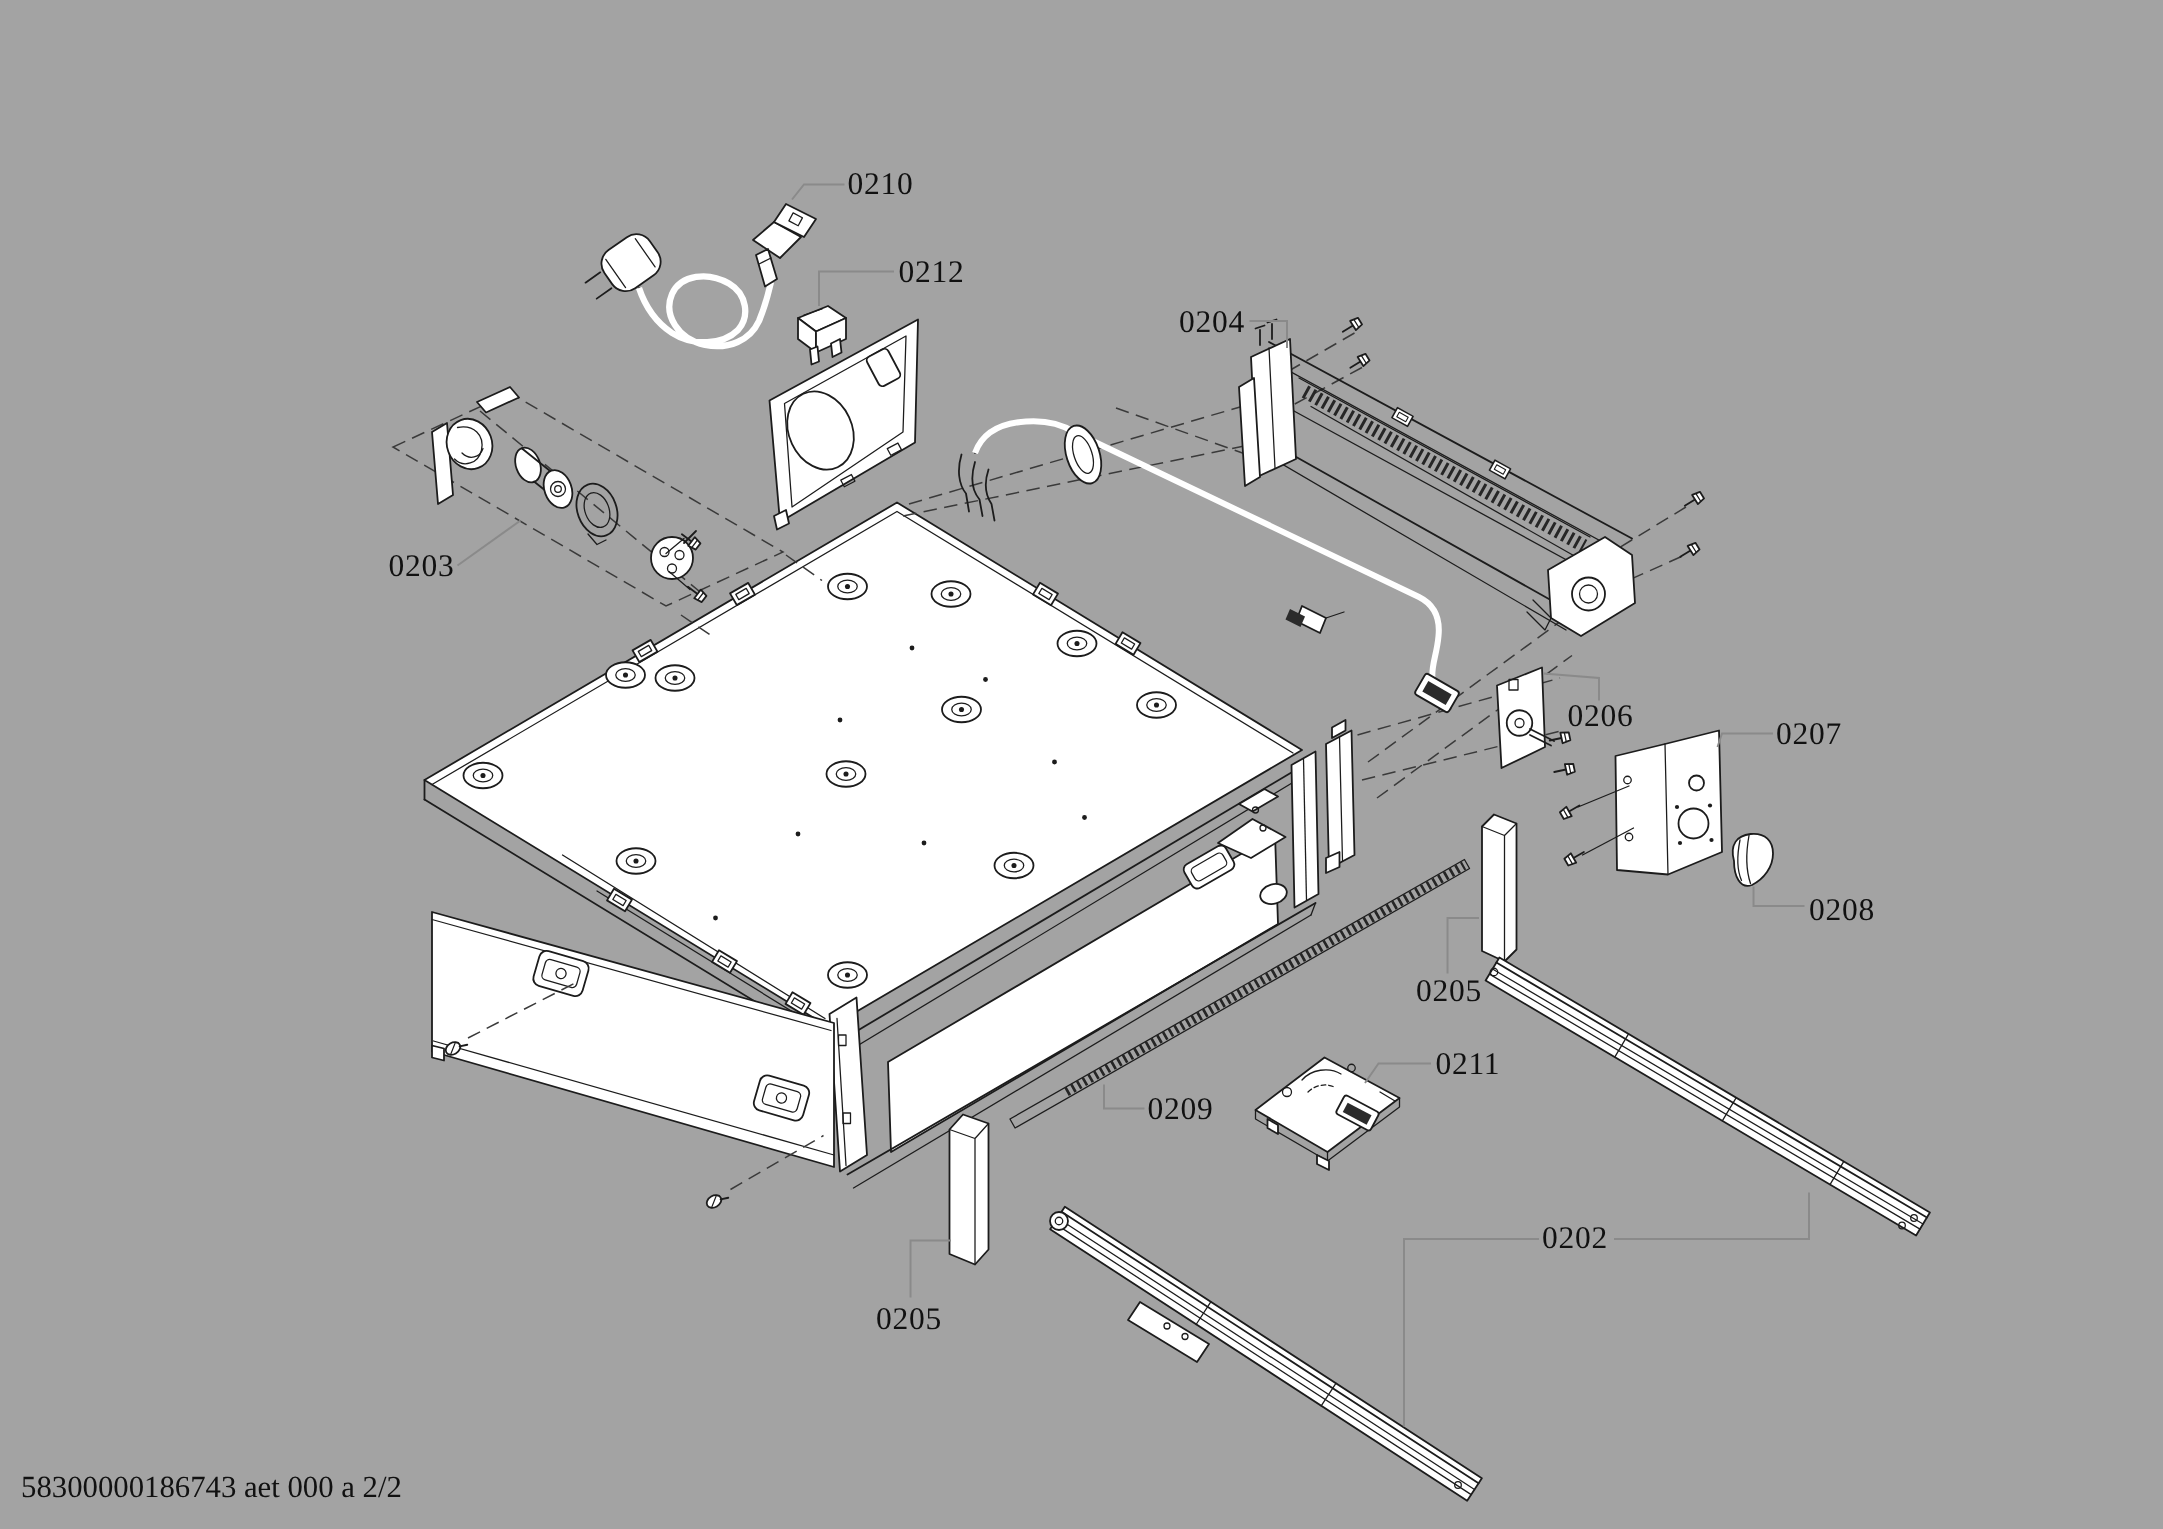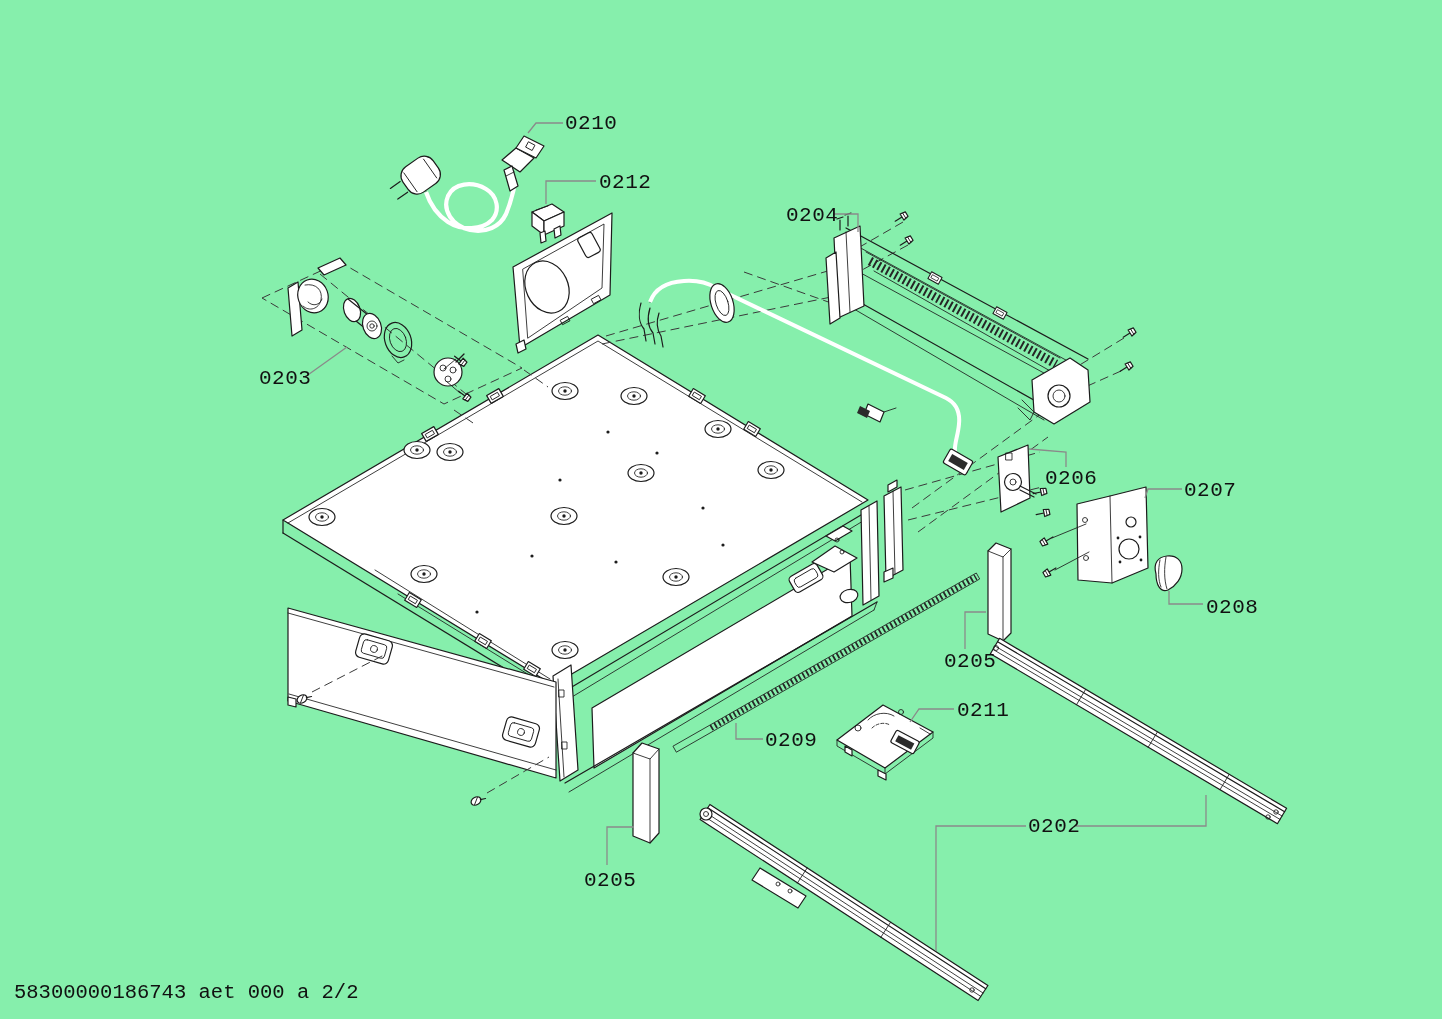--- a/index.html
+++ b/index.html
@@ -1,17 +1,17 @@
 <!DOCTYPE html>
 <html><head>
 <meta charset="utf-8">
 <style>
   html,body{margin:0;padding:0;background:#ffffff;}
-  .stage{position:relative;width:1442px;height:1019px;background:#86efac;overflow:hidden;
-         font-family:Liberation Mono, monospace;}
+  .stage{position:relative;width:1442px;height:1019px;background:#a3a3a3;overflow:hidden;
+         font-family:Liberation Serif, serif;}
   svg{display:block;}
   .k  {stroke:#1c1c1c;fill:none;stroke-width:1.2;stroke-linejoin:round;stroke-linecap:round;}
   .k2 {stroke-width:0.85;}
   .fw {fill:#ffffff;stroke:#1c1c1c;stroke-width:1.2;stroke-linejoin:round;}
   .dk {fill:#2b2b2b;stroke:none;}
   .ds {stroke:#3a3a3a;stroke-width:1;fill:none;stroke-dasharray:9 5;}
   .ld {stroke:#8a8a8a;stroke-width:1.3;fill:none;}
   .ht {stroke:#262626;fill:none;}
   .callout{font-size:21px;fill:#111;letter-spacing:0.5px;}
   .footer {font-size:20.5px;fill:#111;}

